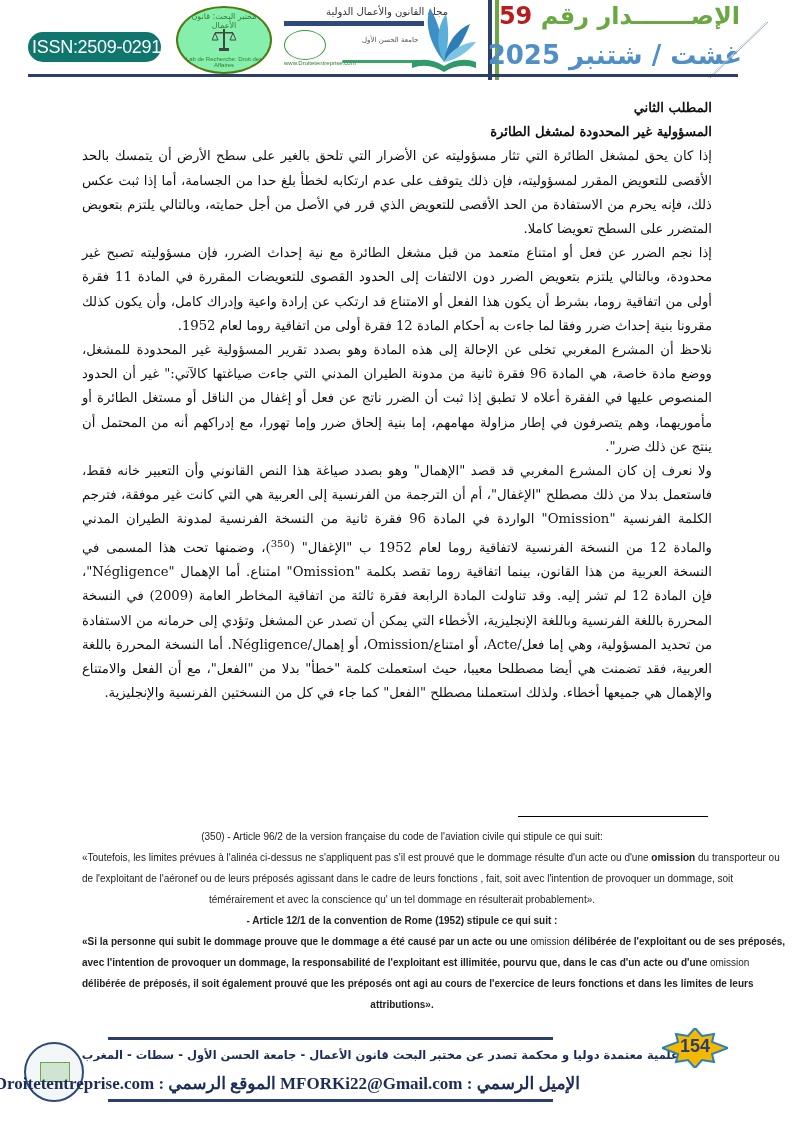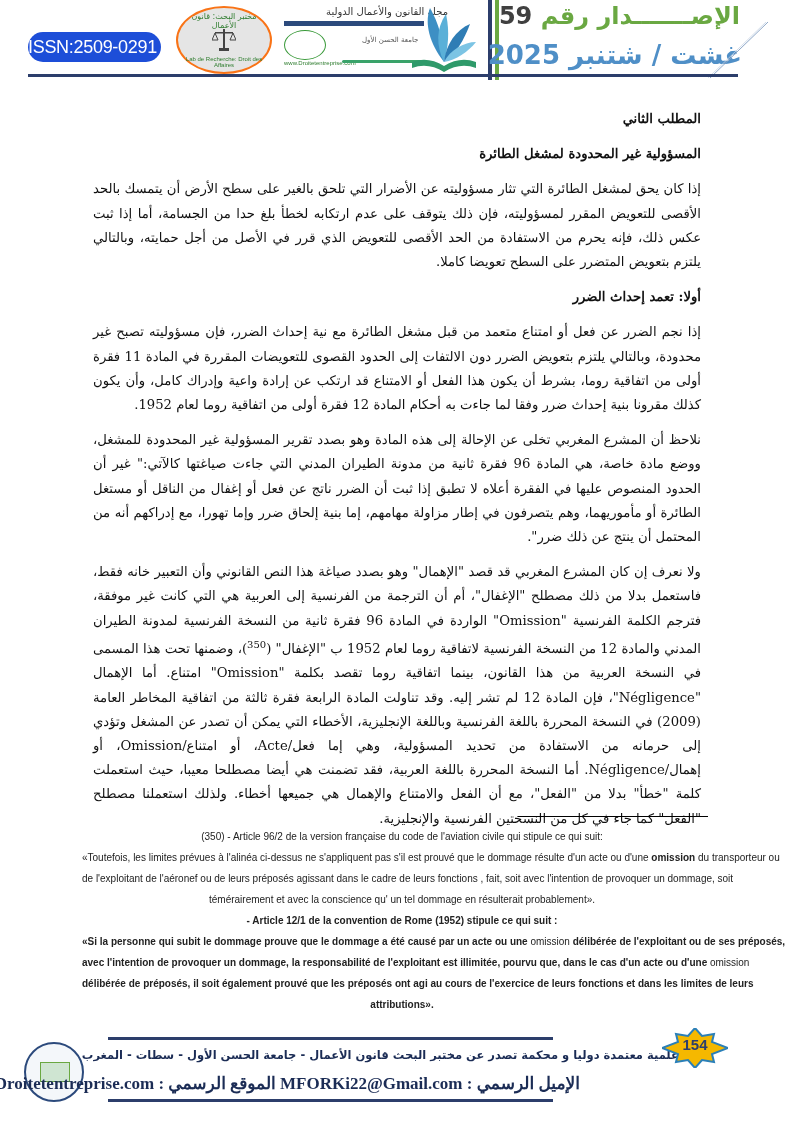--- a/index.html
+++ b/index.html
@@ -1,60 +1,60 @@
 <!DOCTYPE html>
 <html><head>
 <meta charset="utf-8">
 <style>
   html, body { margin:0; padding:0; background:#ffffff; }
   body { width:794px; height:1123px; position:relative; overflow:hidden; font-family:"DejaVu Serif", serif; color:#111; }
 
   
   .header { position:absolute; left:0; top:0; width:794px; height:80px; }
-  .issn { position:absolute; left:28px; top:32px; width:133px; height:30px; background:#1d4ed8; border-radius:15px; color:#fff; font-family:"Liberation Sans", sans-serif; font-size:18px; line-height:30px; text-align:left; letter-spacing:-0.3px; }
+  .issn { position:absolute; left:28px; top:32px; width:133px; height:30px; background:#0f766e; border-radius:15px; color:#fff; font-family:"Liberation Sans", sans-serif; font-size:18px; line-height:30px; text-align:right; letter-spacing:-0.3px; }
   .header-rule { position:absolute; left:28px; top:74px; width:710px; height:3px; background:#2c3e6b; }
-  .lab-seal { position:absolute; left:176px; top:6px; width:92px; height:64px; border:2px solid #f97316; border-radius:50%; background:#e5e5e5; }
+  .lab-seal { position:absolute; left:176px; top:6px; width:92px; height:64px; border:2px solid #4d7c0f; border-radius:50%; background:#86efac; }
   .lab-seal .ring-text { position:absolute; left:0; right:0; top:4px; text-align:center; font-size:8px; color:#2f7d2f; font-family:"DejaVu Sans", sans-serif; }
   .lab-seal .bottom-text { position:absolute; left:0; right:0; bottom:4px; text-align:center; font-size:6px; color:#2f7d2f; font-family:"Liberation Sans", sans-serif; }
   .scales { position:absolute; left:34px; top:18px; width:24px; height:26px; }
   .journal-logo { position:absolute; left:282px; top:6px; width:190px; height:64px; }
   .journal-logo .jtitle { position:absolute; right:24px; top:0; font-size:10px; color:#333; font-family:"DejaVu Sans", sans-serif; direction:rtl; white-space:nowrap; }
   .journal-logo .jband { position:absolute; left:2px; top:15px; width:140px; height:5px; background:#2c4a7c; }
   .journal-logo .small-seal { position:absolute; left:2px; top:24px; width:40px; height:28px; border:1.5px solid #3a9a3a; border-radius:50%; }
   .journal-logo .uni-text { position:absolute; left:80px; top:30px; font-size:7px; color:#555; font-family:"DejaVu Sans", sans-serif; direction:rtl; }
   .journal-logo .site { position:absolute; left:2px; top:54px; font-size:6px; color:#2f7d2f; font-family:"Liberation Sans", sans-serif; }
   .journal-logo .swoosh { position:absolute; left:60px; top:54px; width:80px; height:3px; background:#3aa36a; border-radius:2px; }
   .book { position:absolute; left:410px; top:4px; width:68px; height:70px; }
   .vbar1 { position:absolute; left:488px; top:0; width:4px; height:80px; background:#2c3e6b; }
   .vbar2 { position:absolute; left:495px; top:0; width:4px; height:80px; background:#6aa842; }
   .issue-line { position:absolute; left:520px; top:2px; width:220px; height:32px; direction:rtl; font-family:"DejaVu Sans", sans-serif; font-weight:bold; font-size:24px; color:#6aa842; white-space:nowrap; }
-  .issue-line .num { color:#404040; }
+  .issue-line .num { color:#b91c1c; }
   .date-line { position:absolute; left:512px; top:40px; width:230px; height:36px; direction:rtl; font-family:"DejaVu Sans", sans-serif; font-weight:bold; font-size:26px; color:#4f8fc7; white-space:nowrap; }
   .diag { position:absolute; left:700px; top:20px; width:70px; height:60px; }
 
   
   .content { position:absolute; left:82px; top:96px; width:630px; direction:rtl; text-align:justify; font-size:13.2px; line-height:24.2px; }
-  .content p { margin:11px; }
+  .content p { margin:0; }
   .content .h { font-weight:bold; }
   .content sup { font-size:10px; }
 
   
   .fn-rule { position:absolute; left:518px; top:816px; width:190px; height:1px; background:#000; }
   .footnotes { position:absolute; left:82px; top:826px; width:640px; direction:ltr; text-align:center; font-family:"Liberation Sans", sans-serif; font-size:10px; line-height:21px; color:#222; }
   .footnotes p { margin:0; white-space:nowrap; }
   .footnotes .b { font-weight:bold; }
   .footnotes .n { font-weight:normal; }
 
   
   .footer-rule-top { position:absolute; left:108px; top:1037px; width:445px; height:3px; background:#2c3e6b; }
   .footer-rule-bot { position:absolute; left:108px; top:1099px; width:445px; height:3px; background:#2c3e6b; }
   .footer-line1 { position:absolute; left:100px; top:1048px; width:610px; direction:rtl; text-align:right; font-family:"DejaVu Sans", sans-serif; font-size:11.5px; font-weight:bold; color:#1b2c55; white-space:nowrap; }
   .footer-line2 { position:absolute; left:120px; top:1073px; width:460px; direction:rtl; text-align:center; font-family:Liberation Serif, serif; font-size:17px; font-weight:bold; color:#1b2c55; white-space:nowrap; }
   .page-star { position:absolute; left:662px; top:1028px; width:66px; height:40px; }
-  .page-num { position:absolute; left:662px; top:1036px; width:66px; text-align:center; font-family:"Liberation Sans", sans-serif; font-weight:bold; font-size:15px; color:#2c3e6b; }
+  .page-num { position:absolute; left:662px; top:1036px; width:66px; text-align:center; font-family:"Liberation Sans", sans-serif; font-weight:bold; font-size:18px; color:#2c3e6b; }
   .footer-seal { position:absolute; left:24px; top:1042px; width:56px; height:56px; border:2px solid #2c4a7c; border-radius:50%; background:#f4f7fa; }
   .footer-seal .inner { position:absolute; left:14px; top:18px; width:28px; height:18px; background:#cfe5d2; border:1px solid #6aa842; }
 </style>
 </head>
 <body>
 
 <div class="header">
   <div class="issn">ISSN:2509-0291</div>
 
   <div class="lab-seal">
@@ -100,21 +100,20 @@
     <line x1="66" y1="2" x2="8" y2="58" stroke="#c8d4e4" stroke-width="0.8"></line>
   </svg>
 
   <div class="header-rule"></div>
 </div>
 
 <div class="content">
   <p class="h">المطلب الثاني</p>
   <p class="h">المسؤولية غير المحدودة لمشغل الطائرة</p>
   <p>إذا كان يحق لمشغل الطائرة التي تثار مسؤوليته عن الأضرار التي تلحق بالغير على سطح الأرض أن يتمسك بالحد الأقصى للتعويض المقرر لمسؤوليته، فإن ذلك يتوقف على عدم ارتكابه لخطأ بلغ حدا من الجسامة، أما إذا ثبت عكس ذلك، فإنه يحرم من الاستفادة من الحد الأقصى للتعويض الذي قرر في الأصل من أجل حمايته، وبالتالي يلتزم بتعويض المتضرر على السطح تعويضا كاملا.</p>
-  <p class="h">أولا: تعمد إحداث الضرر</p>
   <p>إذا نجم الضرر عن فعل أو امتناع متعمد من قبل مشغل الطائرة مع نية إحداث الضرر، فإن مسؤوليته تصبح غير محدودة، وبالتالي يلتزم بتعويض الضرر دون الالتفات إلى الحدود القصوى للتعويضات المقررة في المادة 11 فقرة أولى من اتفاقية روما، بشرط أن يكون هذا الفعل أو الامتناع قد ارتكب عن إرادة واعية وإدراك كامل، وأن يكون كذلك مقرونا بنية إحداث ضرر وفقا لما جاءت به أحكام المادة 12 فقرة أولى من اتفاقية روما لعام 1952.</p>
   <p>نلاحظ أن المشرع المغربي تخلى عن الإحالة إلى هذه المادة وهو بصدد تقرير المسؤولية غير المحدودة للمشغل، ووضع مادة خاصة، هي المادة 96 فقرة ثانية من مدونة الطيران المدني التي جاءت صياغتها كالآتي:" غير أن الحدود المنصوص عليها في الفقرة أعلاه لا تطبق إذا ثبت أن الضرر ناتج عن فعل أو إغفال من الناقل أو مستغل الطائرة أو مأموريهما، وهم يتصرفون في إطار مزاولة مهامهم، إما بنية إلحاق ضرر وإما تهورا، مع إدراكهم أنه من المحتمل أن ينتج عن ذلك ضرر".</p>
   <p><span>ولا نعرف إن كان المشرع المغربي قد قصد "الإهمال" وهو بصدد صياغة هذا النص القانوني وأن التعبير خانه فقط، فاستعمل بدلا من ذلك مصطلح "الإغفال"، أم أن الترجمة من الفرنسية إلى العربية هي التي كانت غير موفقة، فترجم الكلمة الفرنسية "Omission" الواردة في المادة 96 فقرة ثانية من النسخة الفرنسية لمدونة الطيران المدني والمادة 12 من النسخة الفرنسية لاتفاقية روما لعام 1952 ب "الإغفال" (</span><sup>350</sup><span>)، وضمنها تحت هذا المسمى في النسخة العربية من هذا القانون، بينما اتفاقية روما تقصد بكلمة "Omission" امتناع. أما الإهمال "Négligence"، فإن المادة 12 لم تشر إليه. وقد تناولت المادة الرابعة فقرة ثالثة من اتفاقية المخاطر العامة (2009) في النسخة المحررة باللغة الفرنسية وباللغة الإنجليزية، الأخطاء التي يمكن أن تصدر عن المشغل وتؤدي إلى حرمانه من الاستفادة من تحديد المسؤولية، وهي إما فعل/Acte، أو امتناع/Omission، أو إهمال/Négligence. أما النسخة المحررة باللغة العربية، فقد تضمنت هي أيضا مصطلحا معيبا، حيث استعملت كلمة "خطأ" بدلا من "الفعل"، مع أن الفعل والامتناع والإهمال هي جميعها أخطاء. ولذلك استعملنا مصطلح "الفعل" كما جاء في كل من النسختين الفرنسية والإنجليزية.</span></p>
 </div>
 
 <div class="fn-rule"></div>
 <div class="footnotes">
   <p>(350) - Article 96/2 de la version française du code de l'aviation civile qui stipule ce qui suit:</p>
   <p><span>«Toutefois, les limites prévues à l'alinéa ci-dessus ne s'appliquent pas s'il est prouvé que le dommage résulte d'un acte ou d'une </span><span class="b">omission</span><span> du transporteur ou</span></p>
   <p>de l'exploitant de l'aéronef ou de leurs préposés agissant dans le cadre de leurs fonctions , fait, soit avec l'intention de provoquer un dommage, soit</p>

